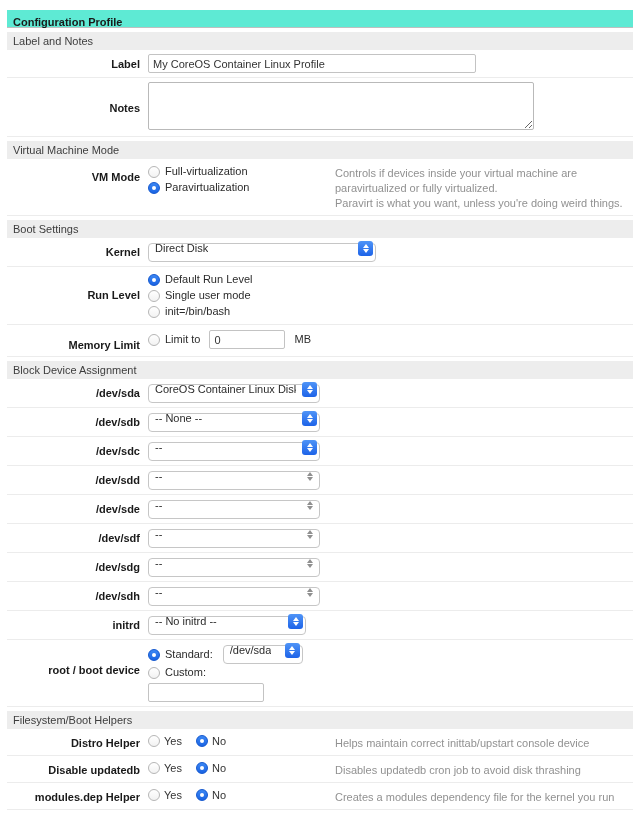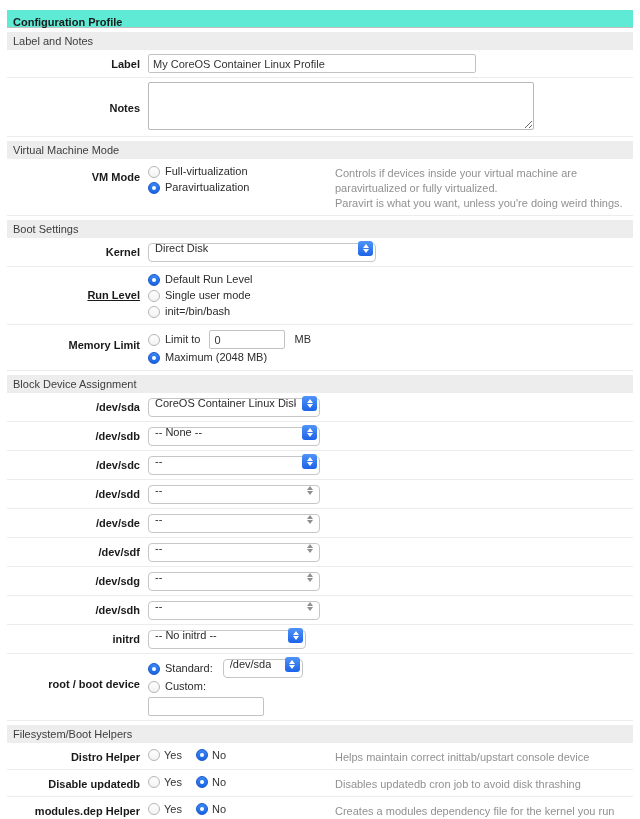--- a/index.html
+++ b/index.html
@@ -77,21 +77,21 @@
     width:4px; height:4px; border-radius:50%; background:#fff;
   }
   .radio-line { display:flex; align-items:center; gap:5px; line-height:15px; margin:1px 0; }
   .radio-line .lbl { color:#2b2b2b; }
 
   .yn-group { display:flex; gap:4px; padding-top:2px; }
   .yn-group .gap { width:6px; }
 
   .row-notes .col-label { padding-top:20px; }
   .row-vm .col-label { padding-top:8px; }
-  .row-runlevel .col-label { padding-top:18px;text-decoration:underline; }
+  .row-runlevel .col-label { padding-top:18px; }
   .row-mem .col-label { padding-top:10px; }
   .row-root .col-label { padding-top:20px; }
 </style>
 </head>
 <body>
 
 <div class="page">
 
   <div class="main-header">Configuration Profile</div>
 
@@ -165,24 +165,20 @@
   </div>
 
   <div class="form-row row-mem">
     <div class="col-label">Memory Limit</div>
     <div class="col-control">
       <div class="radio-line">
         <span class="radio"></span>
         <span class="lbl">Limit to</span>
         <input class="text-input mem-input" value="0" style="">
         <span class="lbl">MB</span>
-      </div>
-      <div class="radio-line">
-        <span class="radio on"></span>
-        <span class="lbl">Maximum (2048 MB)</span>
       </div>
     </div>
   </div>
 
   <div class="section-band">Block Device Assignment</div>
 
   <div class="form-row">
     <div class="col-label">/dev/sda</div>
     <div class="col-control">
       <div class="mac-select dev-select">

